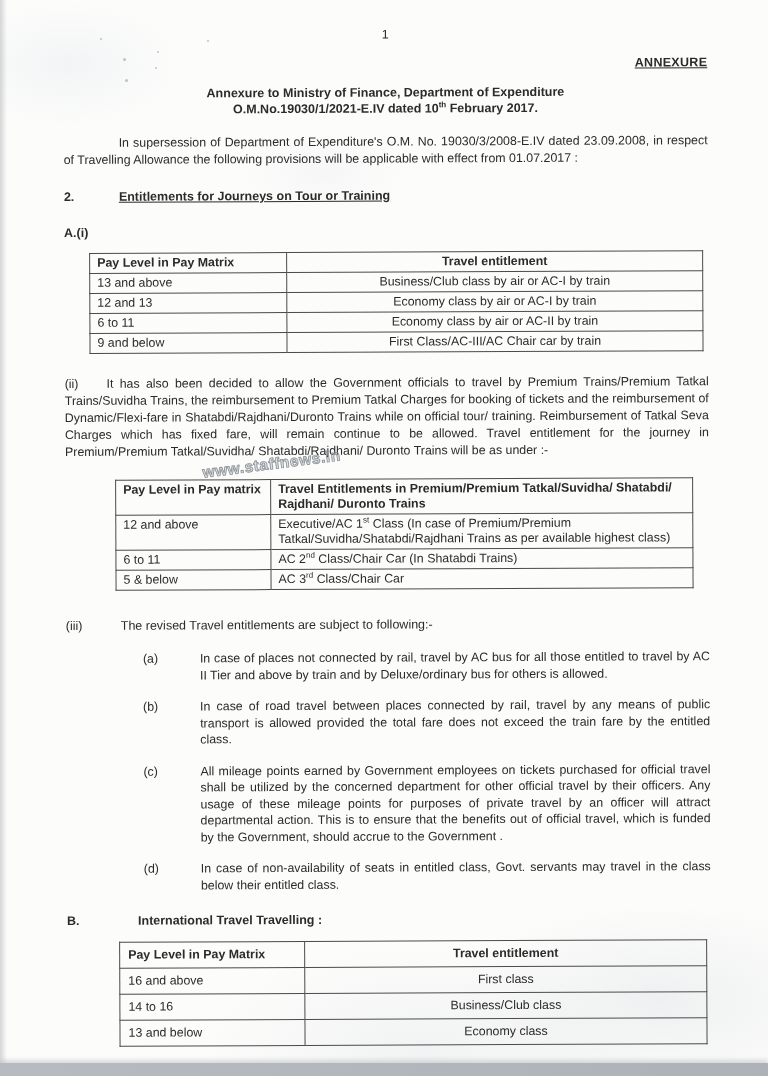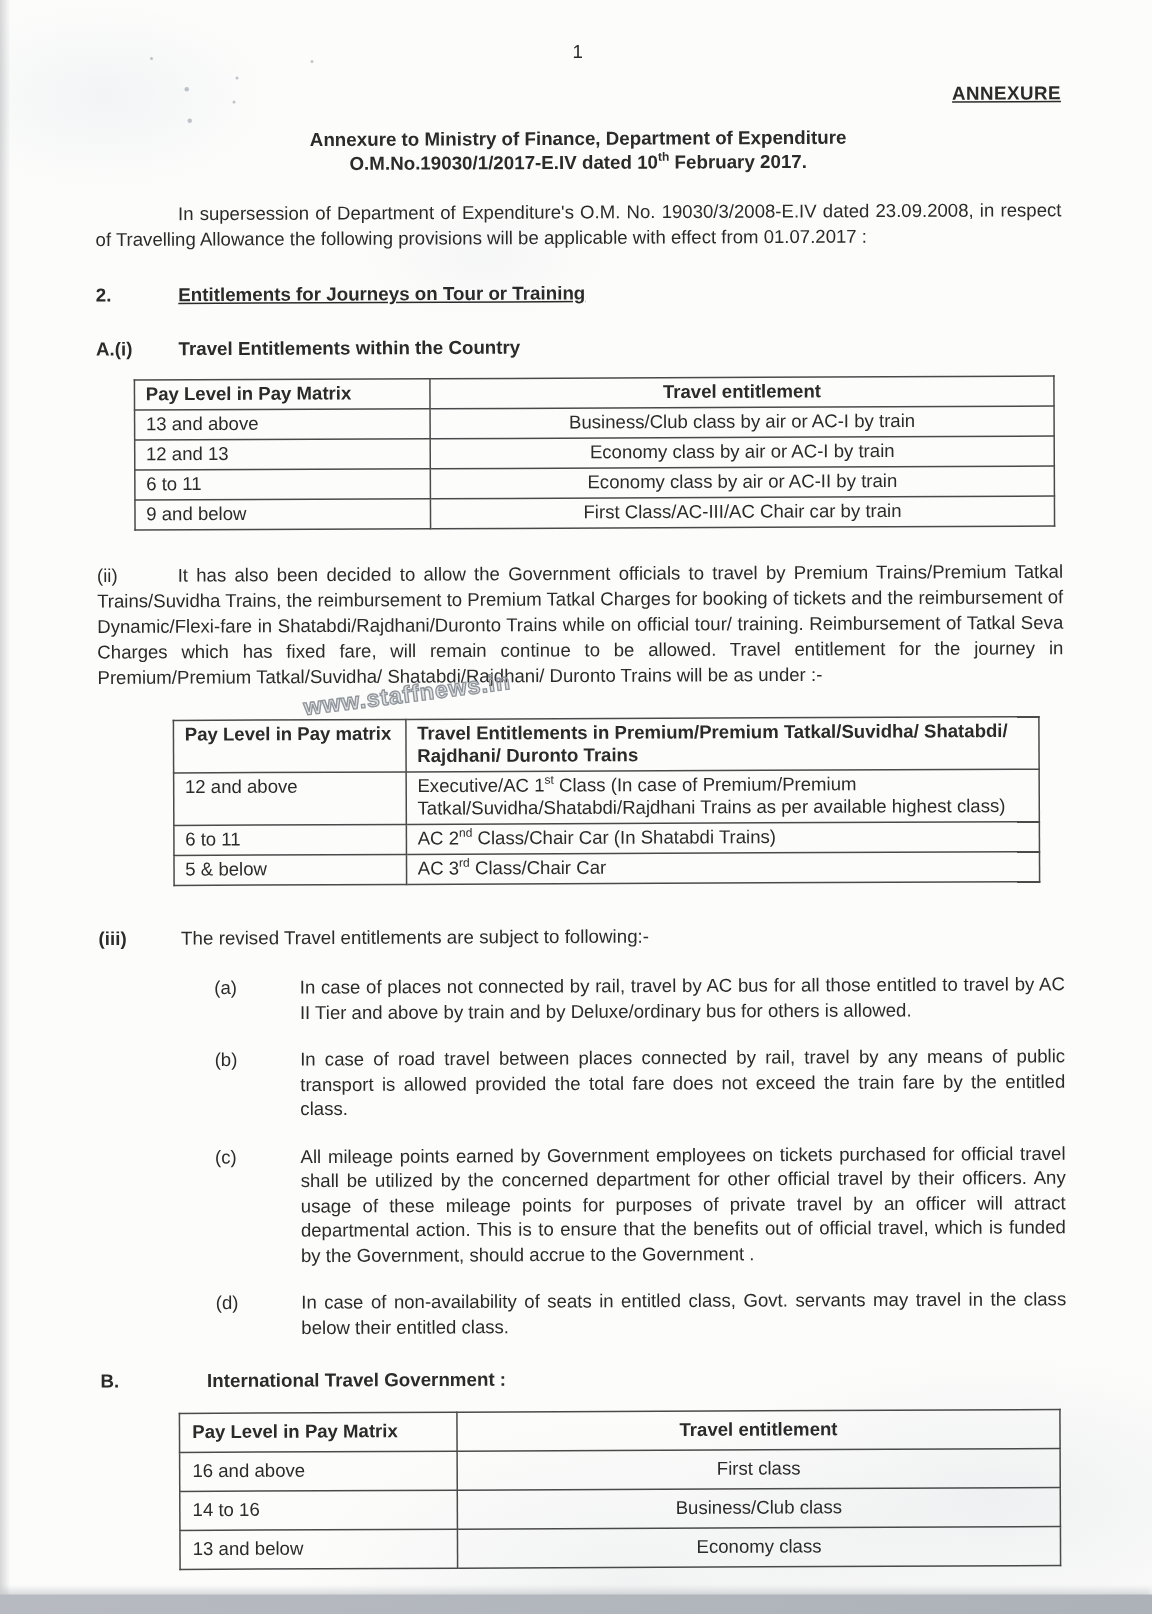--- a/index.html
+++ b/index.html
@@ -45,21 +45,21 @@
 
   table{border-collapse:collapse;font-size:12.4px;line-height:15px;}
   th,td{border:1px solid #4a4a4a;padding:2px 7px;vertical-align:top;}
   th{font-weight:bold;}
 
   .t1{margin-top:12px;margin-left:25px;width:614px;}
   .t1 th:first-child,.t1 td:first-child{width:182px;text-align:left;}
   .t1 th:last-child,.t1 td:last-child{text-align:center;}
 
   .para2{margin-top:22px;font-size:12.4px;line-height:17px;text-align:justify;}
-  .para2 .inl{padding-right:40px;}
+  .para2 .inl{padding-right:28px;}
 
   .t2{margin-top:19px;margin-left:50px;width:578px;}
   .t2 th,.t2 td{text-align:left;}
   .t2 th:first-child,.t2 td:first-child{width:140px;}
 
   .para3{margin-top:27px;}
   .item{display:flex;margin-left:77px;margin-top:15px;font-size:12.4px;line-height:16.5px;}
   .item .lbl{flex:0 0 57px;}
   .item .txt{flex:1;text-align:justify;}
 
@@ -91,33 +91,32 @@
   <span class="speck" style="left:125px;top:79px;width:3px;height:3px"></span>
 
   <div class="content">
 
     <div class="pageno">1</div>
 
     <div class="annexure">ANNEXURE</div>
 
     <div class="title">
       <div>Annexure to Ministry of Finance, Department of Expenditure</div>
-      <div><span>O.M.No.19030/1/2017-E.IV dated 10</span><sup>th</sup><span> February  2017.</span></div>
+      <div><span>O.M.No.19030/1/2021-E.IV dated 10</span><sup>th</sup><span> February  2017.</span></div>
     </div>
 
     <div class="intro">In supersession of Department of Expenditure's O.M. No. 19030/3/2008-E.IV dated 23.09.2008, in respect of Travelling Allowance the following provisions  will be applicable with effect from  01.07.2017 :</div>
 
     <div class="hrow sec2">
       <span class="lbl">2.</span>
       <span class="head">Entitlements for Journeys on Tour or Training</span>
     </div>
 
     <div class="hrow secA">
       <span class="lbl">A.(i)</span>
-      <span class="head">Travel Entitlements within the Country</span>
     </div>
 
     <div style="position:relative">
       <table class="t1">
           <thead>
             <tr>
               <th>Pay Level in Pay Matrix</th>
               <th>Travel entitlement</th>
             </tr>
           </thead>
@@ -164,21 +163,21 @@
             <td>AC 2<sup>nd</sup> Class/Chair Car (In Shatabdi Trains)</td>
           </tr>
           <tr>
             <td>5 &amp; below</td>
             <td>AC 3<sup>rd</sup> Class/Chair Car</td>
           </tr>
         </tbody>
       </table>
 
     <div class="hrow para3">
-      <span class="lbl" style="font-weight:bold;flex-basis:55px">(iii)</span>
+      <span class="lbl" style="font-weight:normal;flex-basis:55px">(iii)</span>
       <span>The revised Travel entitlements are subject to following:-</span>
     </div>
 
     <div class="item" style="margin-top:17px">
       <span class="lbl">(a)</span>
       <span class="txt">In case of places not connected by rail, travel by AC bus for all those entitled to travel by AC II Tier and above by train and by Deluxe/ordinary bus for others is allowed.</span>
     </div>
     <div class="item">
       <span class="lbl">(b)</span>
       <span class="txt">In case of road travel between places connected by rail, travel by any means of public transport is allowed provided the total fare does not exceed the train fare by the entitled class.</span>
@@ -187,21 +186,21 @@
       <span class="lbl">(c)</span>
       <span class="txt">All mileage points earned by Government employees on tickets purchased for official travel shall be utilized by the concerned department for other official travel by their officers. Any usage  of  these mileage  points for purposes of private travel by an officer will attract departmental action. This is to ensure that the benefits out of official travel, which is funded by the Government, should accrue to the Government .</span>
     </div>
     <div class="item">
       <span class="lbl">(d)</span>
       <span class="txt">In case of non-availability of seats in entitled class, Govt. servants may travel in the class below their entitled class.</span>
     </div>
 
     <div class="hrow secB">
       <span class="lbl">B.</span>
-      <span class="head">International Travel Government :</span>
+      <span class="head">International Travel Travelling :</span>
     </div>
 
     <table class="t3">
         <thead>
           <tr>
             <th>Pay Level in Pay Matrix</th>
             <th>Travel entitlement</th>
           </tr>
         </thead>
         <tbody>

